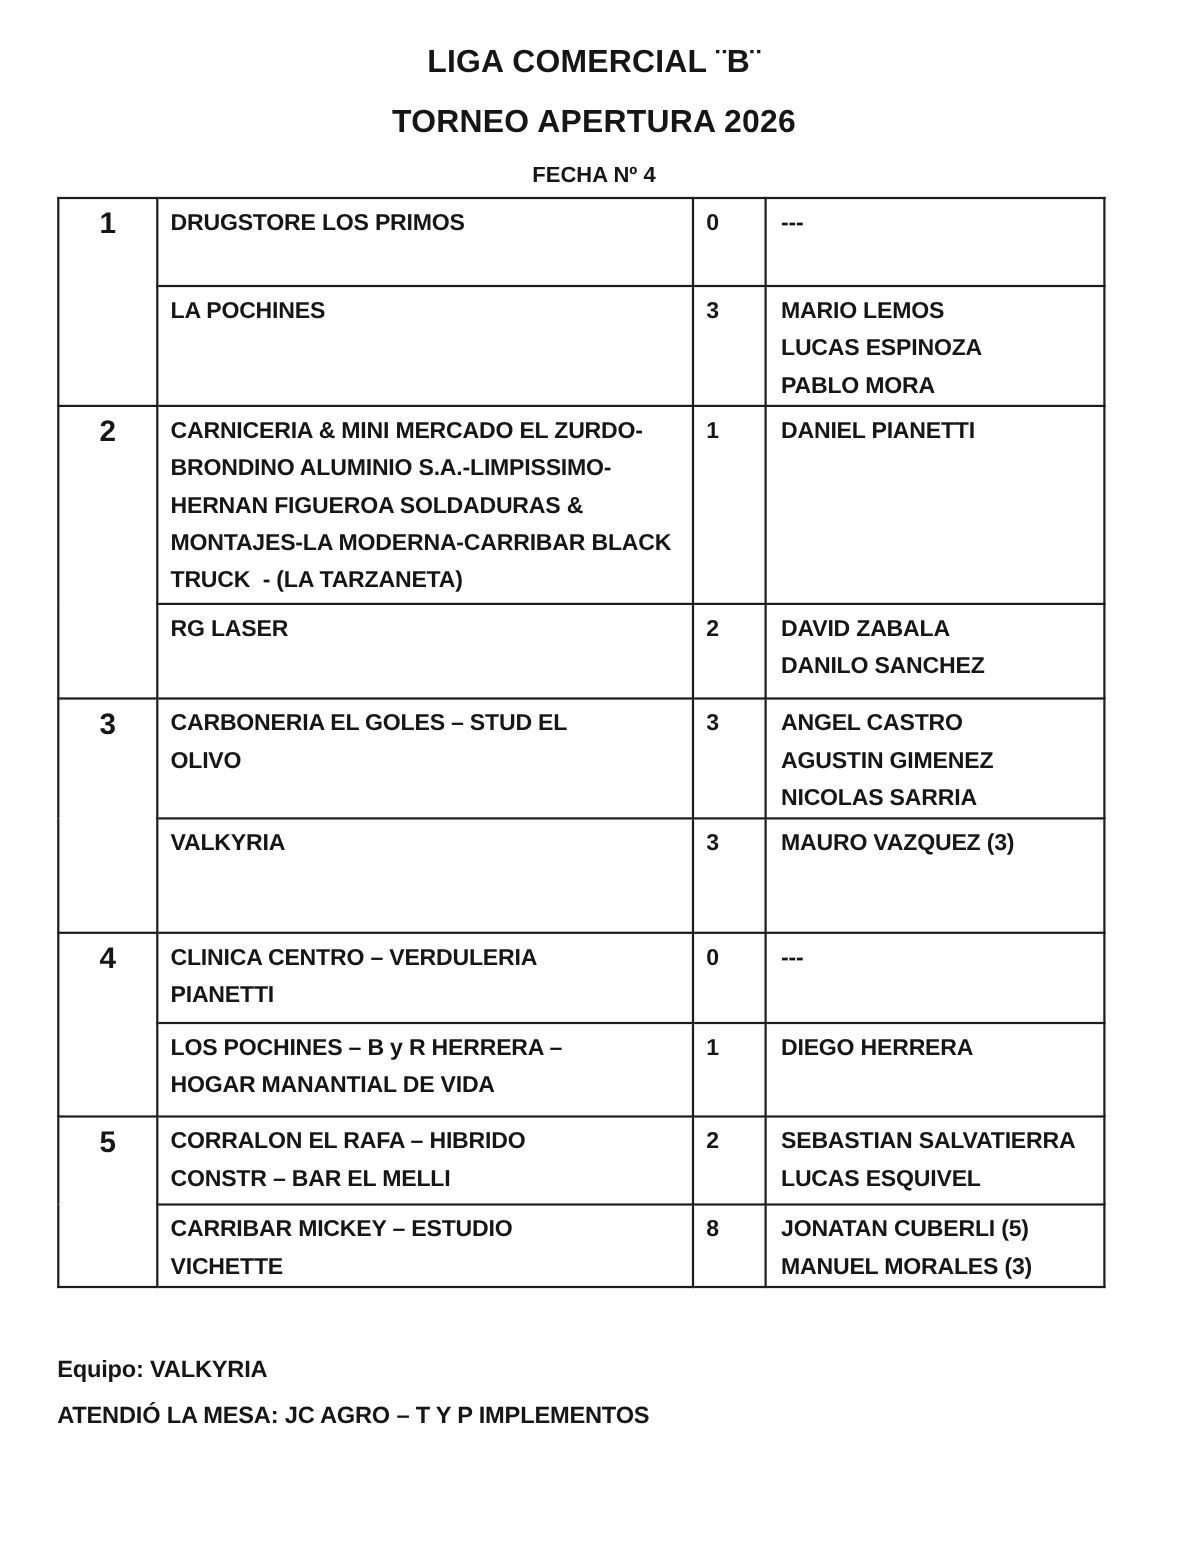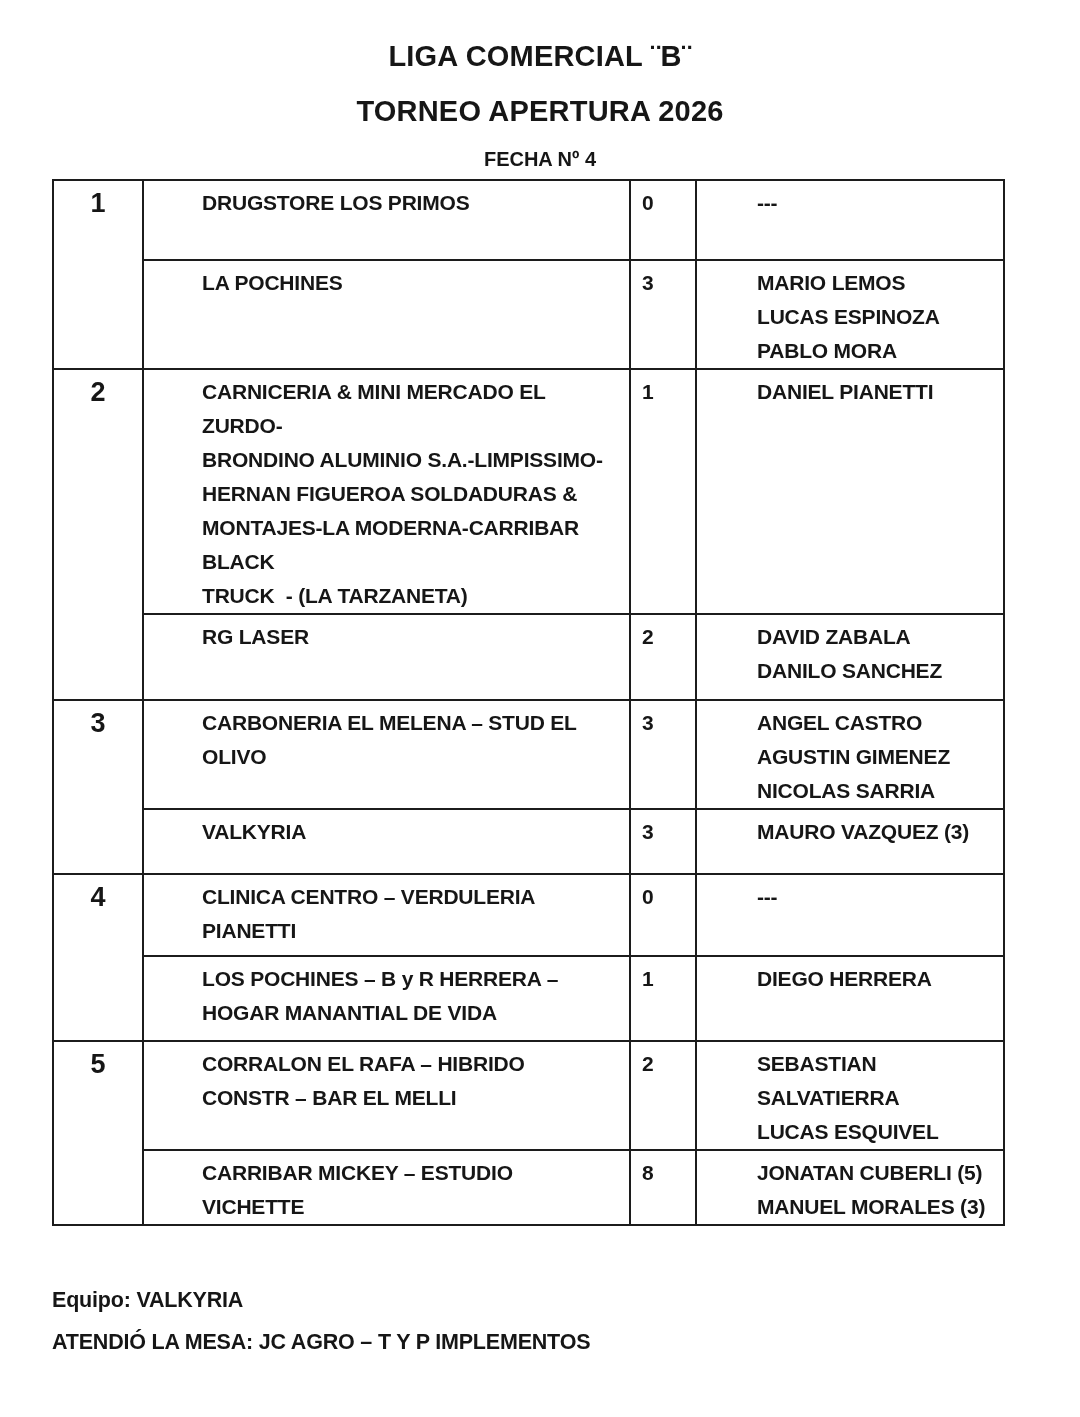--- a/index.html
+++ b/index.html
@@ -51,21 +51,21 @@
     font-size: 21px;
     line-height: 34px;
     padding: 5px 0 0 11px;
   }
   td.goles {
     font-size: 21px;
     line-height: 34px;
     padding: 5px 6px 0 13px;
     letter-spacing: -0.2px;
   }
-  .team-line, .scorer-line { white-space: pre-wrap; margin-left: 47px; }
+  .team-line, .scorer-line { white-space: pre-wrap; }
 
   .footer {
     margin: 54px 0 0 52px;
     font-size: 21.5px;
     line-height: 41.5px;
     letter-spacing: -0.2px;
   }
   .footer div { white-space: pre-wrap; }
 </style>
 </head>
@@ -127,31 +127,31 @@
           </td>
           <td class="score">2</td>
           <td class="goles">
             <div class="scorer-line">DAVID ZABALA</div>
             <div class="scorer-line">DANILO SANCHEZ</div>
           </td>
         </tr>
         <tr class="team-row" style="height: 109px;">
           <td class="partido" rowspan="2">3</td>
           <td class="equipos">
-            <div class="team-line">CARBONERIA EL MELENA – STUD EL</div>
+            <div class="team-line">CARBONERIA EL GOLES – STUD EL</div>
             <div class="team-line">OLIVO</div>
           </td>
           <td class="score">3</td>
           <td class="goles">
             <div class="scorer-line">ANGEL CASTRO</div>
             <div class="scorer-line">AGUSTIN GIMENEZ</div>
             <div class="scorer-line">NICOLAS SARRIA</div>
           </td>
         </tr>
-        <tr class="team-row" style="height: 65px;">
+        <tr class="team-row" style="height: 104px;">
           <td class="equipos">
             <div class="team-line">VALKYRIA</div>
           </td>
           <td class="score">3</td>
           <td class="goles">
             <div class="scorer-line">MAURO VAZQUEZ (3)</div>
           </td>
         </tr>
         <tr class="team-row" style="height: 82px;">
           <td class="partido" rowspan="2">4</td>

